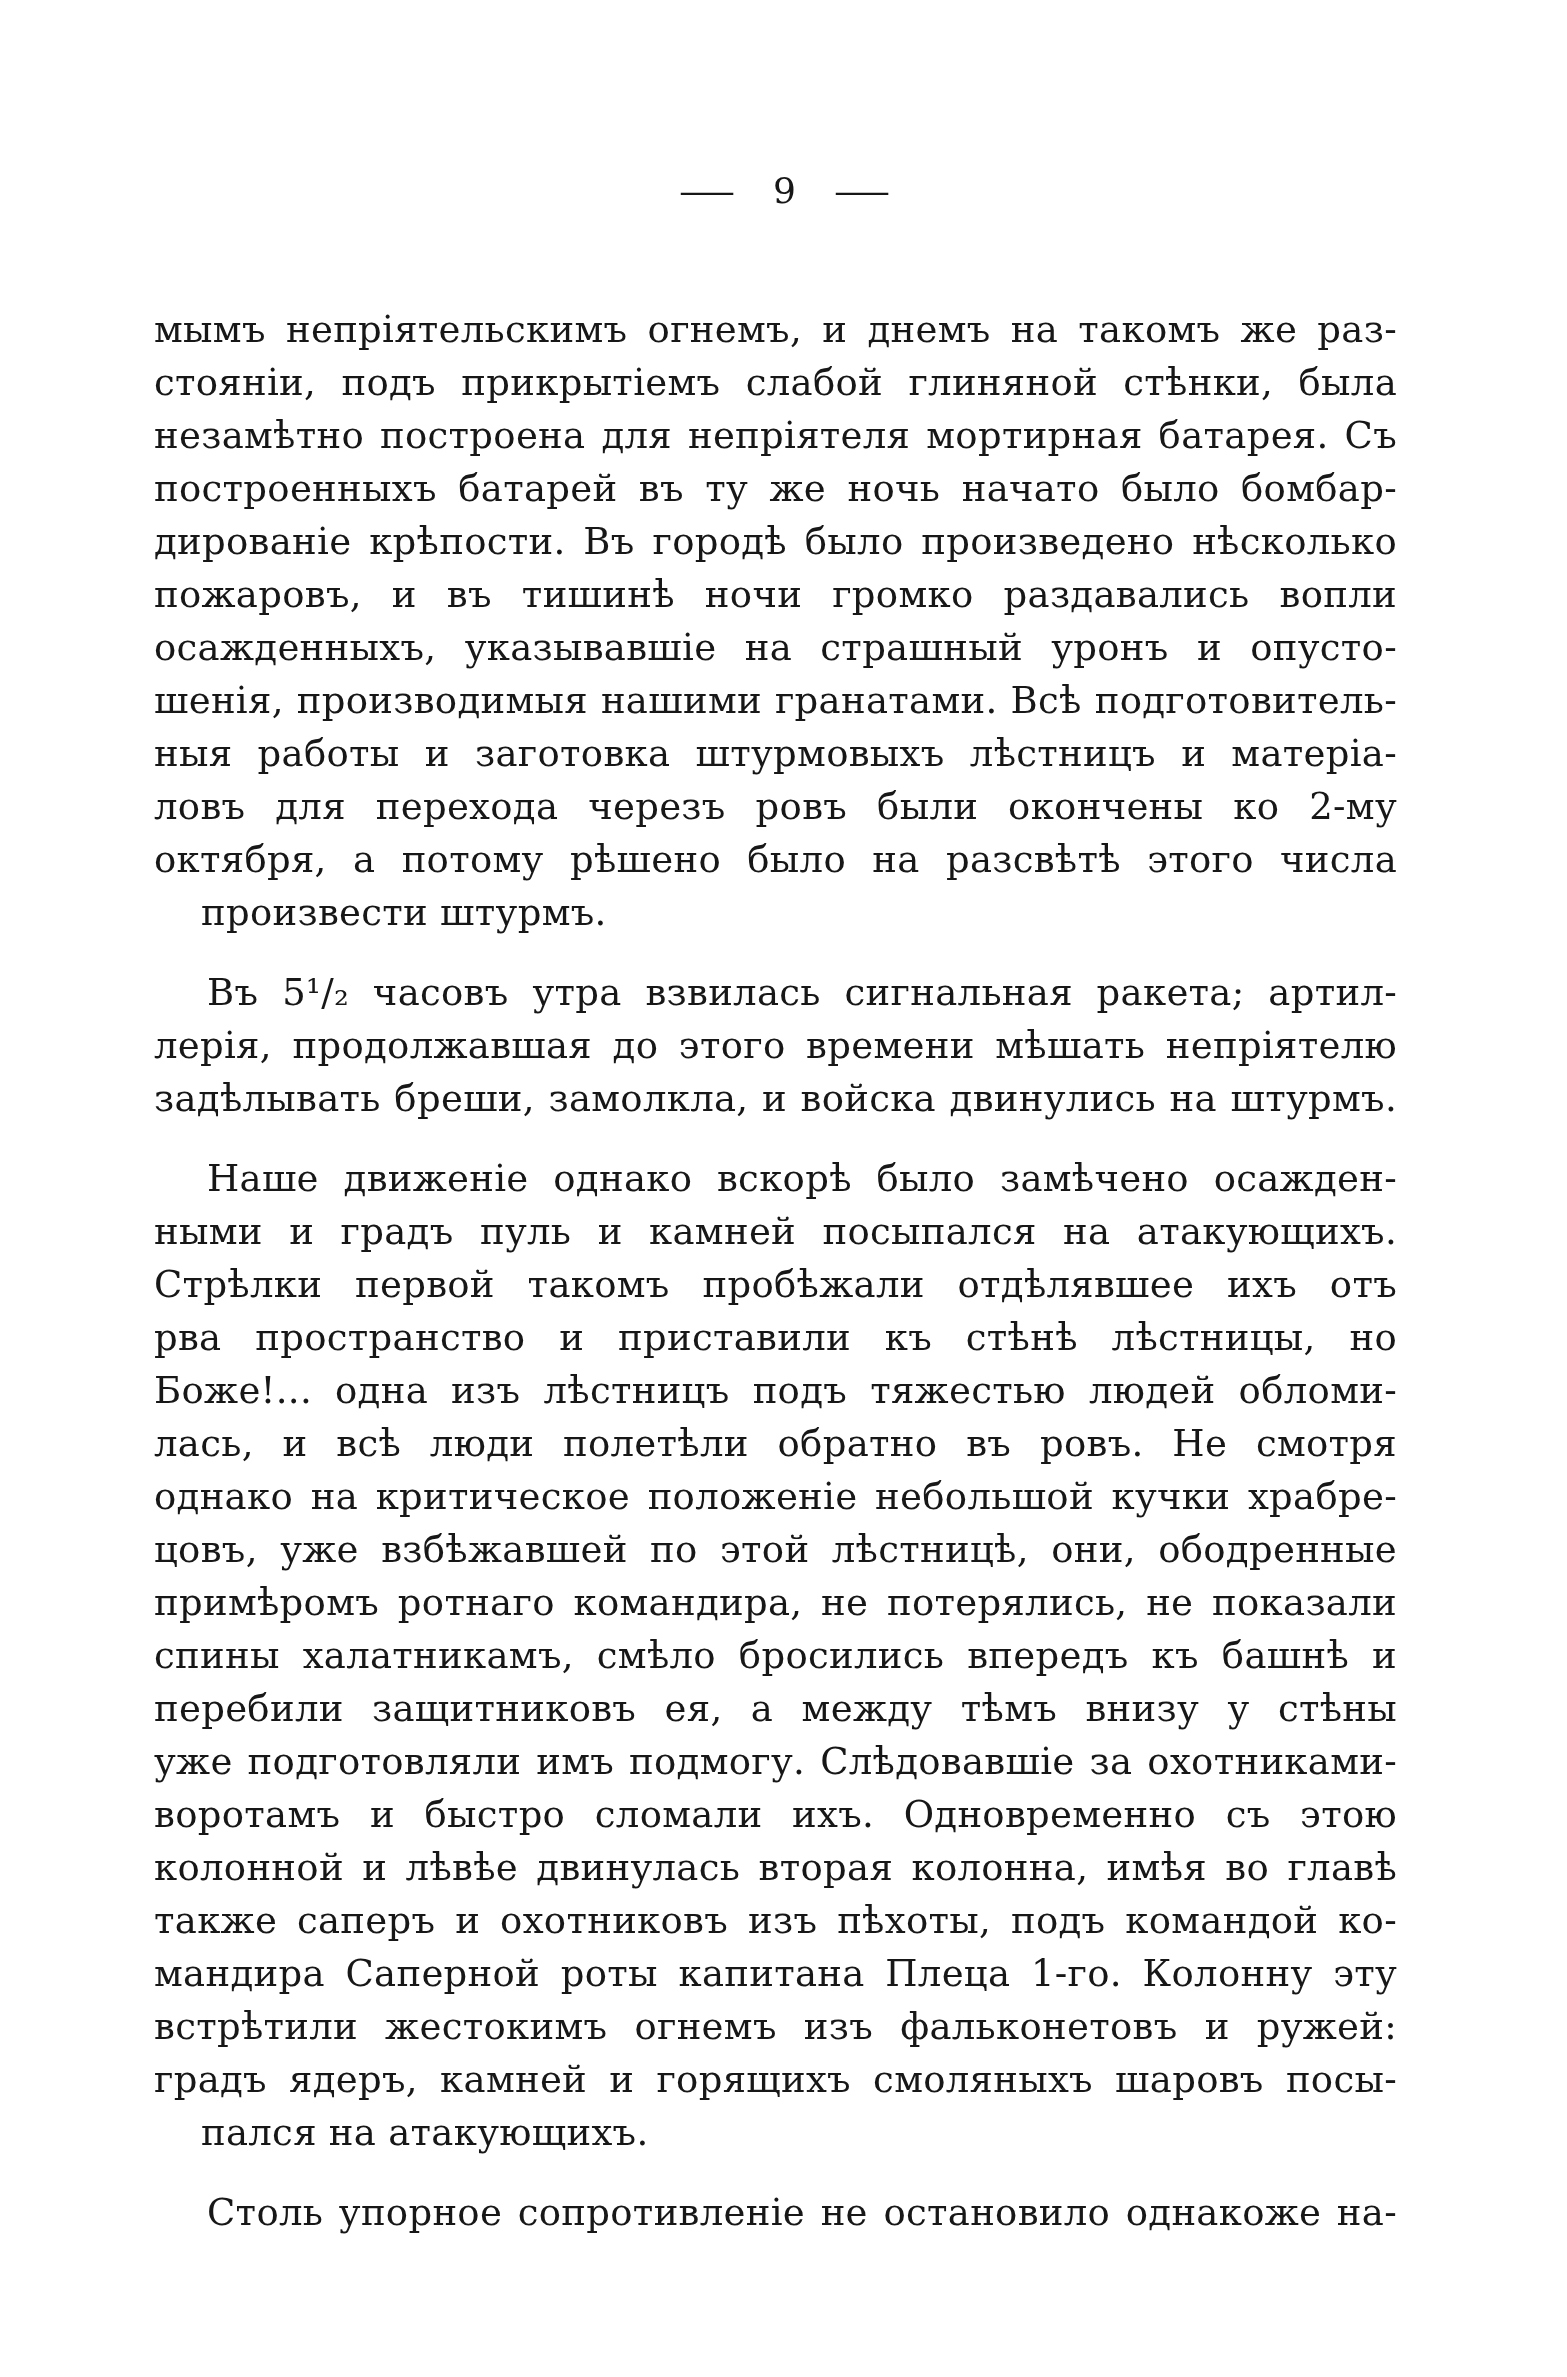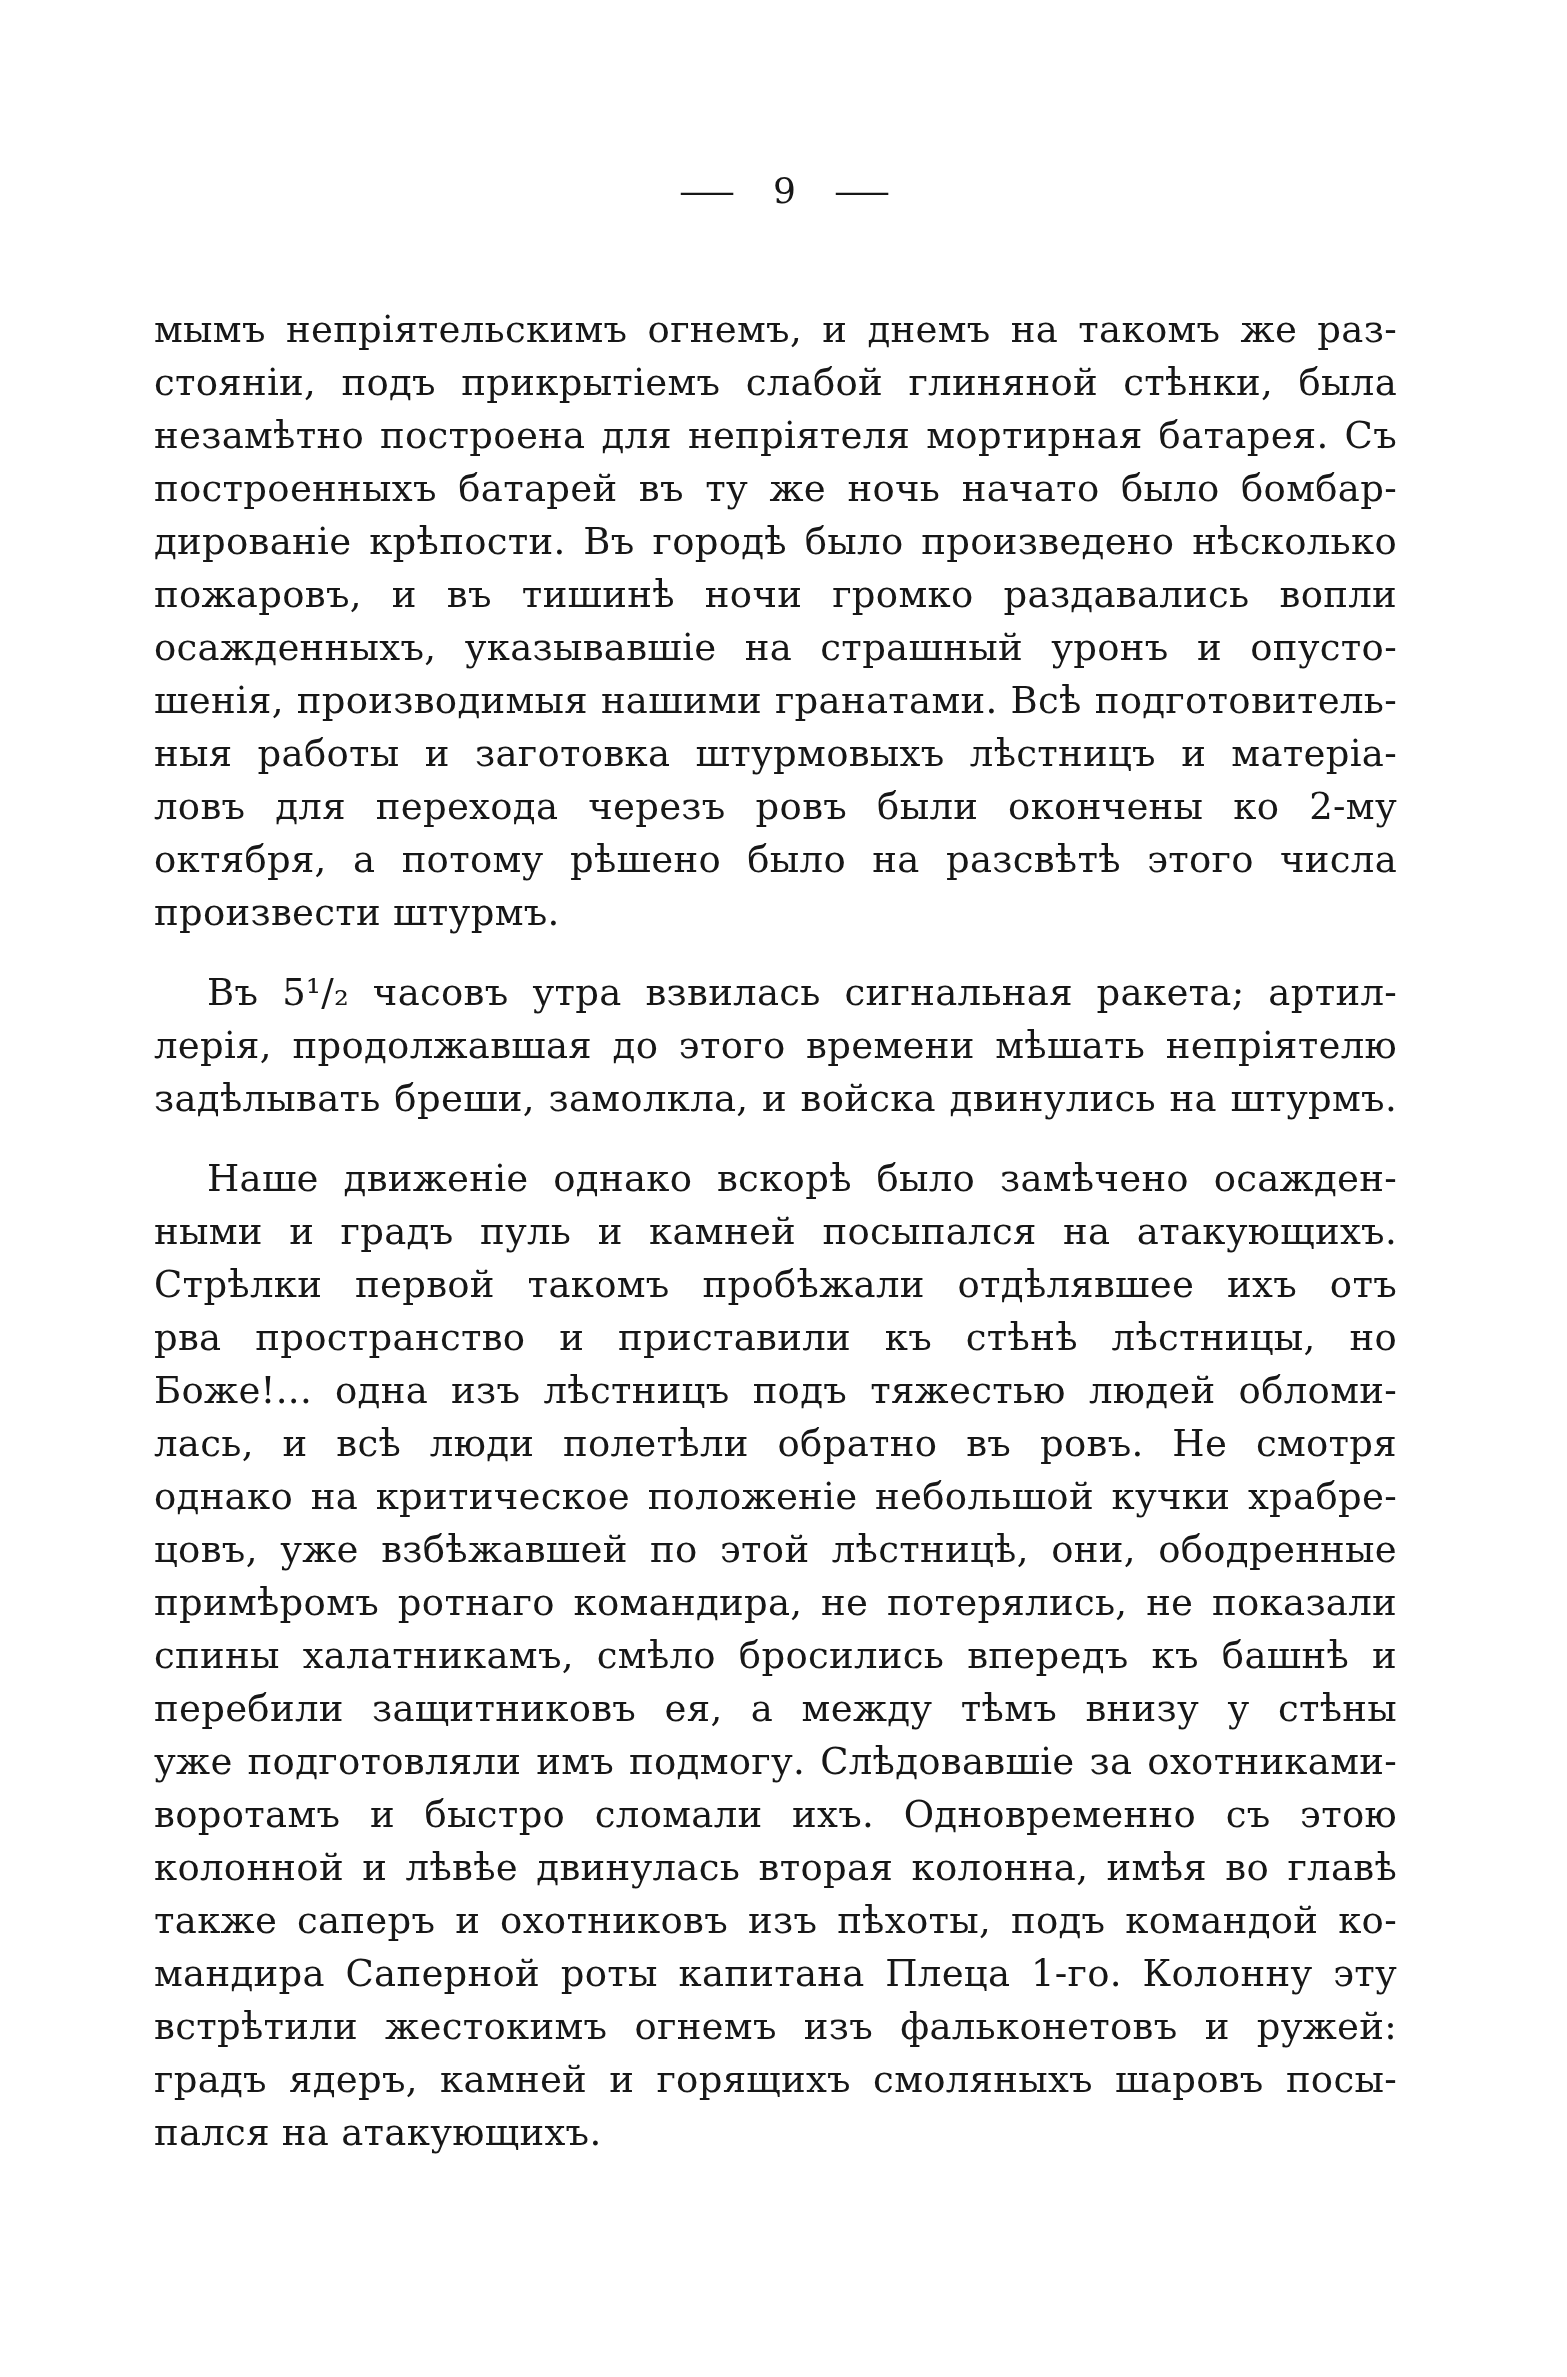--- a/index.html
+++ b/index.html
@@ -48,20 +48,21 @@
     white-space: normal;
     height: 53px;
     overflow: visible;
   }
   .line.indent {
     padding-left: 53px;
     margin-top: 27px;
   }
   .line.para-end {
     text-align-last: left;
+    margin-left: 47px;
   }
 </style>
 </head>
 <body>
 
 <div class="page">
   <div class="header">
     <span class="dash">—</span>
     <span class="num">9</span>
     <span class="dash">—</span>
@@ -94,15 +95,16 @@
       <div class="line">спины халатникамъ, смѣло бросились впередъ къ башнѣ и</div>
       <div class="line">перебили защитниковъ ея, а между тѣмъ внизу у стѣны</div>
       <div class="line">уже подготовляли имъ подмогу. Слѣдовавшіе за охотниками-</div>
       <div class="line">воротамъ и быстро сломали ихъ. Одновременно съ этою</div>
       <div class="line">колонной и лѣвѣе двинулась вторая колонна, имѣя во главѣ</div>
       <div class="line">также саперъ и охотниковъ изъ пѣхоты, подъ командой ко-</div>
       <div class="line">мандира Саперной роты капитана Плеца 1-го. Колонну эту</div>
       <div class="line">встрѣтили жестокимъ огнемъ изъ фальконетовъ и ружей:</div>
       <div class="line">градъ ядеръ, камней и горящихъ смоляныхъ шаровъ посы-</div>
       <div class="line para-end">пался на атакующихъ.</div>
+      <div class="line indent">Столь упорное сопротивленіе не остановило однакоже на-</div>
     </div>
 </div>
 
 
 </body></html>

